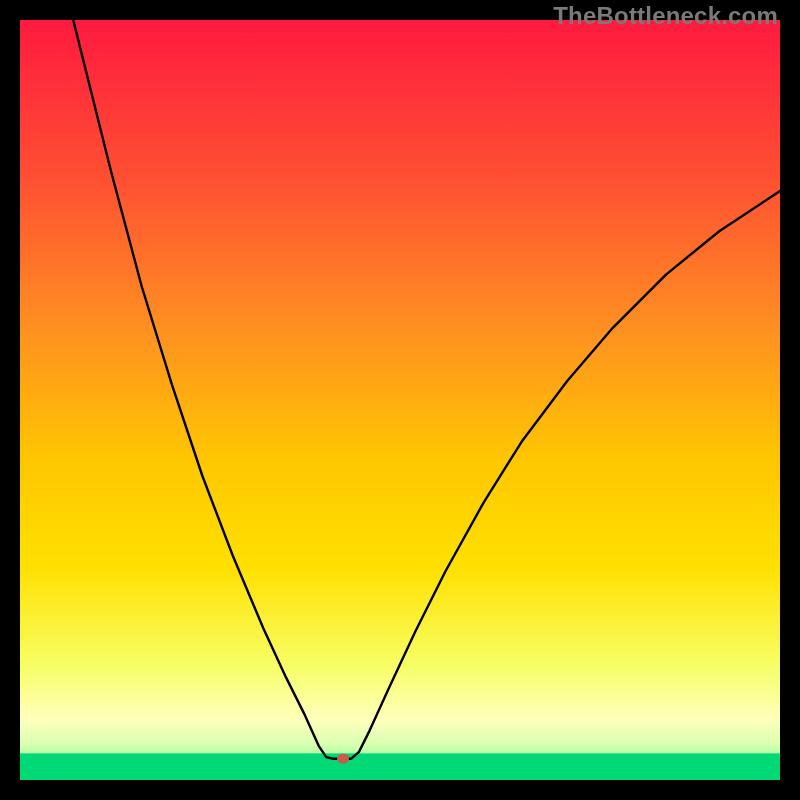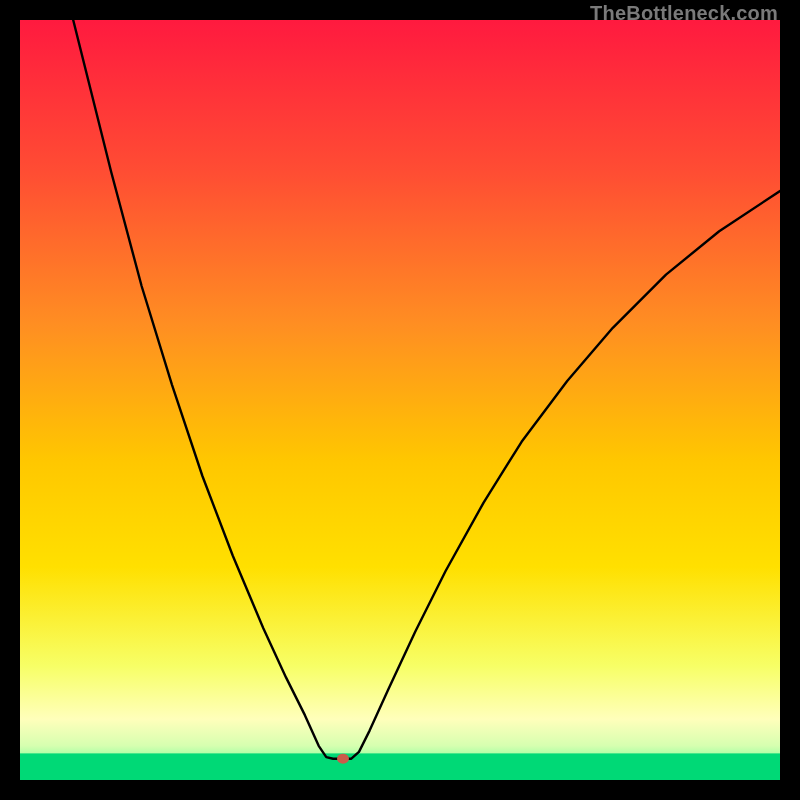--- a/index.html
+++ b/index.html
@@ -24,21 +24,21 @@
     left: 0;
     top: 0;
     width: 760px;
     height: 760px;
   }
   .watermark {
     position: absolute;
     top: 2px;
     right: 22px;
     color: #7a7a7a;
-    font-size: 20px;
+    font-size: 24px;
     font-weight: 600;
     letter-spacing: 0.2px;
     user-select: none;
   }
 </style>
 </head>
 <body>
 
 <div class="frame">
   <svg class="plot-area" viewBox="0 0 760 760" preserveAspectRatio="none">

